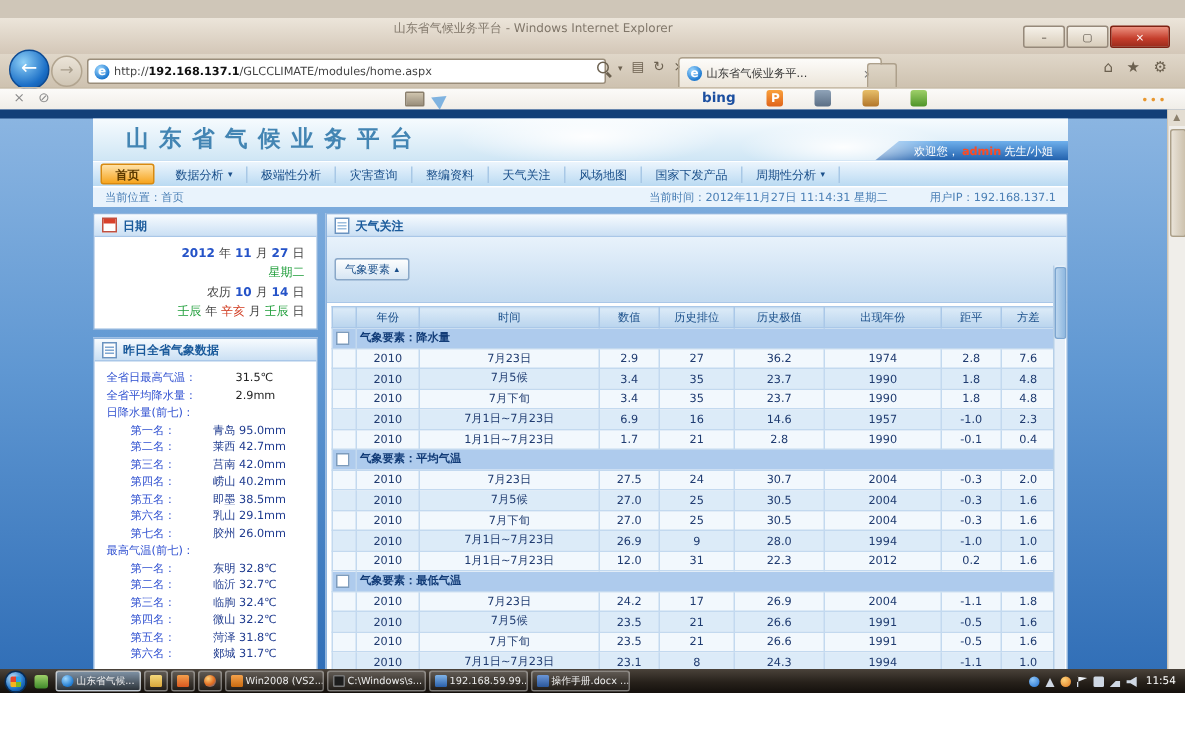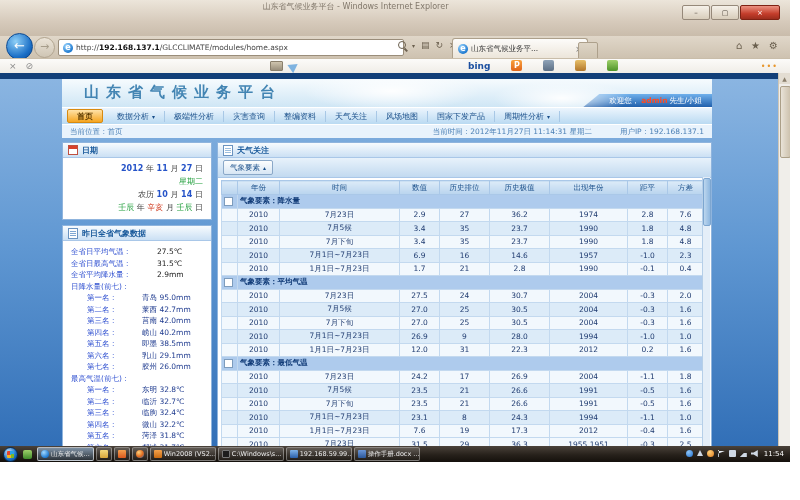--- a/index.html
+++ b/index.html
@@ -1,21 +1,21 @@
 <!DOCTYPE html>
 <html><head>
 <meta charset="utf-8">
 <style>
   html,body{margin:0;padding:0;}
   body{width:800px;height:500px;position:relative;background:#ffffff;
        font-family:"DejaVu Sans",sans-serif;overflow:hidden;}
   .screen{position:absolute;left:0;top:0;width:790px;height:462px;overflow:hidden;background:#cfc6b8;}
 
   
-  .titlebar{position:absolute;left:0;top:0;width:100%;height:36px;
+  .titlebar{position:absolute;left:0;top:12px;width:100%;height:36px;
     background:linear-gradient(#ece5da,#d6cabb 60%,#c9bcab);border-bottom:1px solid #b3a692;text-decoration:underline;}
   .win-title{position:absolute;left:45%;transform:translateX(-50%);top:1px;font-size:8px;color:#5f5548;opacity:.75;white-space:nowrap;}
   .win-controls{position:absolute;right:10px;top:5px;display:flex;}
   .win-btn{width:26px;height:13px;border:1px solid #96897a;border-radius:2px;margin-left:1px;
     background:linear-gradient(#f6f1e9,#d8cdbb);display:flex;align-items:center;justify-content:center;
     font-size:7px;color:#4a4238;}
   .win-btn.close{width:38px;background:linear-gradient(#ec9180,#c43d2b 60%,#9c2richt?);}
   .win-btn.close{width:38px;background:linear-gradient(#ec9180,#c43d2b 60%,#9c2d1d);color:#fff;border-color:#7e2113;}
 
   .navrow{position:absolute;top:36px;left:0;width:100%;height:22px;background:linear-gradient(#e0d7c9,#cec2b0);}
@@ -112,21 +112,21 @@
   .stat-row{display:flex;}
   .stat-label{margin-left:5px;width:86px;color:#2e4fd0;flex:none;}
   .stat-value{color:#222;}
   .sec-heading{margin-left:5px;color:#2e4fd0;}
   .rank-row{display:flex;}
   .rank-label{width:72px;text-align:center;color:#2e4fd0;flex:none;}
   .rank-value{margin-left:4px;color:#1f3b8f;}
 
   .main-panel{flex:1;display:flex;flex-direction:column;overflow:hidden;position:relative;}
   .main-toolbar{height:19px;background:linear-gradient(#e8f2fb,#c2daf0);border-bottom:1px solid #a9c7e8;
-    display:flex;align-items:center;padding:0 5px;flex:none;}
+    display:flex;align-items:center;padding:12px 5px;flex:none;}
   .tool-btn{height:13px;border:1px solid #8aa8c8;border-radius:2px;background:linear-gradient(#fdfefe,#d7e6f4);
     font-size:7.5px;color:#1a4f8a;display:flex;align-items:center;gap:3px;padding:0 6px;}
   .tool-caret{font-size:6px;}
   .tablewrap{flex:1;overflow:hidden;padding:2px 9px 0 3px;position:relative;}
   table{width:100%;border-collapse:collapse;table-layout:fixed;font-size:7.5px;color:#1f3b70;}
   th{background:linear-gradient(#dcebf8,#b9d4ee);border:1px solid #aac8e8;height:13px;
      font-weight:normal;color:#1a4f8a;padding:0;}
   td{border:1px solid #c3d9ef;height:12.5px;text-align:center;padding:0 2px;overflow:hidden;white-space:nowrap;}
   tr.group-row td{background:#aecbed;color:#123c78;text-align:left;font-weight:600;}
   tr.odd td{background:#f2f8fd;}
@@ -157,21 +157,21 @@
   .task-btn.active{background:linear-gradient(rgba(173,214,255,.55),rgba(120,170,220,.2));border-color:rgba(255,255,255,.6);}
   .tb-ico{width:8px;height:8px;border-radius:1px;flex:none;}
   .tb-ie{border-radius:50%;background:radial-gradient(circle at 35% 30%,#9fd8ff,#1f7ad0 70%);}
   .tb-folder{background:linear-gradient(#f4d87c,#d9a63a);}
   .tb-app{background:linear-gradient(#f49f4c,#d9581f);}
   .tb-media{border-radius:50%;background:radial-gradient(circle at 35% 30%,#ffd27a,#e06a1f 55%,#2a6ab5);}
   .tb-vm{background:linear-gradient(#f4a24c,#c96a10);}
   .tb-console{background:#1d1d1d;border:1px solid #777;box-sizing:border-box;}
   .tb-remote{background:linear-gradient(#7fb3e8,#2a5fa8);}
   .tb-word{background:linear-gradient(#6a96d8,#2b579a);}
-  .tray{margin-left:auto;display:flex;align-items:flex-start;gap:4px;padding-right:3px;}
+  .tray{margin-left:auto;display:flex;align-items:flex-end;gap:4px;padding-right:3px;}
   .tray-ico{width:7px;height:7px;flex:none;}
   .ti-blue{border-radius:50%;background:radial-gradient(circle at 35% 30%,#8fc6f7,#1f6fd0);}
   .ti-arrow{width:0;height:0;border-left:3.5px solid transparent;border-right:3.5px solid transparent;border-bottom:6px solid #cfd8e4;background:none;}
   .ti-orange{border-radius:50%;background:radial-gradient(circle at 35% 30%,#ffd27a,#e07a1f);}
   .ti-flag{background:linear-gradient(#f4f7fb,#c9d4e2);clip-path:polygon(0 0,100% 15%,0 55%,0 100%,15% 100%,15% 0);}
   .ti-display{background:#cfd8e4;border-radius:1px;}
   .ti-net{background:linear-gradient(180deg,transparent 40%,#cfd8e4 40%);clip-path:polygon(0 100%,100% 0,100% 100%);}
   .ti-vol{background:#cfd8e4;clip-path:polygon(0 35%,40% 35%,100% 0,100% 100%,40% 65%,0 65%);}
   .clock{font-size:7px;color:#fff;margin-left:2px;}
 </style>
@@ -302,24 +302,20 @@
                 <div><span class="tok-dark">农历 </span><span class="tok-blue">10 </span><span class="tok-dark">月 </span><span class="tok-blue">14 </span><span class="tok-dark">日</span></div>
                 <div><span class="tok-green">壬辰</span><span class="tok-dark"> 年 </span><span class="tok-red">辛亥</span><span class="tok-dark"> 月 </span><span class="tok-green">壬辰</span><span class="tok-dark"> 日</span></div>
               </div>
           </div>
           <div class="panel weather-panel">
             <div class="panel-header">
               <span class="ico-chart"></span>
               <span>昨日全省气象数据</span>
             </div>
             <div class="weather-body">
-                <div class="stat-row">
-                  <span class="stat-label">全省日平均气温：</span>
-                  <span class="stat-value">27.5℃</span>
-                </div>
                 <div class="stat-row">
                   <span class="stat-label">全省日最高气温：</span>
                   <span class="stat-value">31.5℃</span>
                 </div>
                 <div class="stat-row">
                   <span class="stat-label">全省平均降水量：</span>
                   <span class="stat-value">2.9mm</span>
                 </div>
                 <div class="sec-heading">日降水量(前七)：</div>
                 <div class="rank-row">

